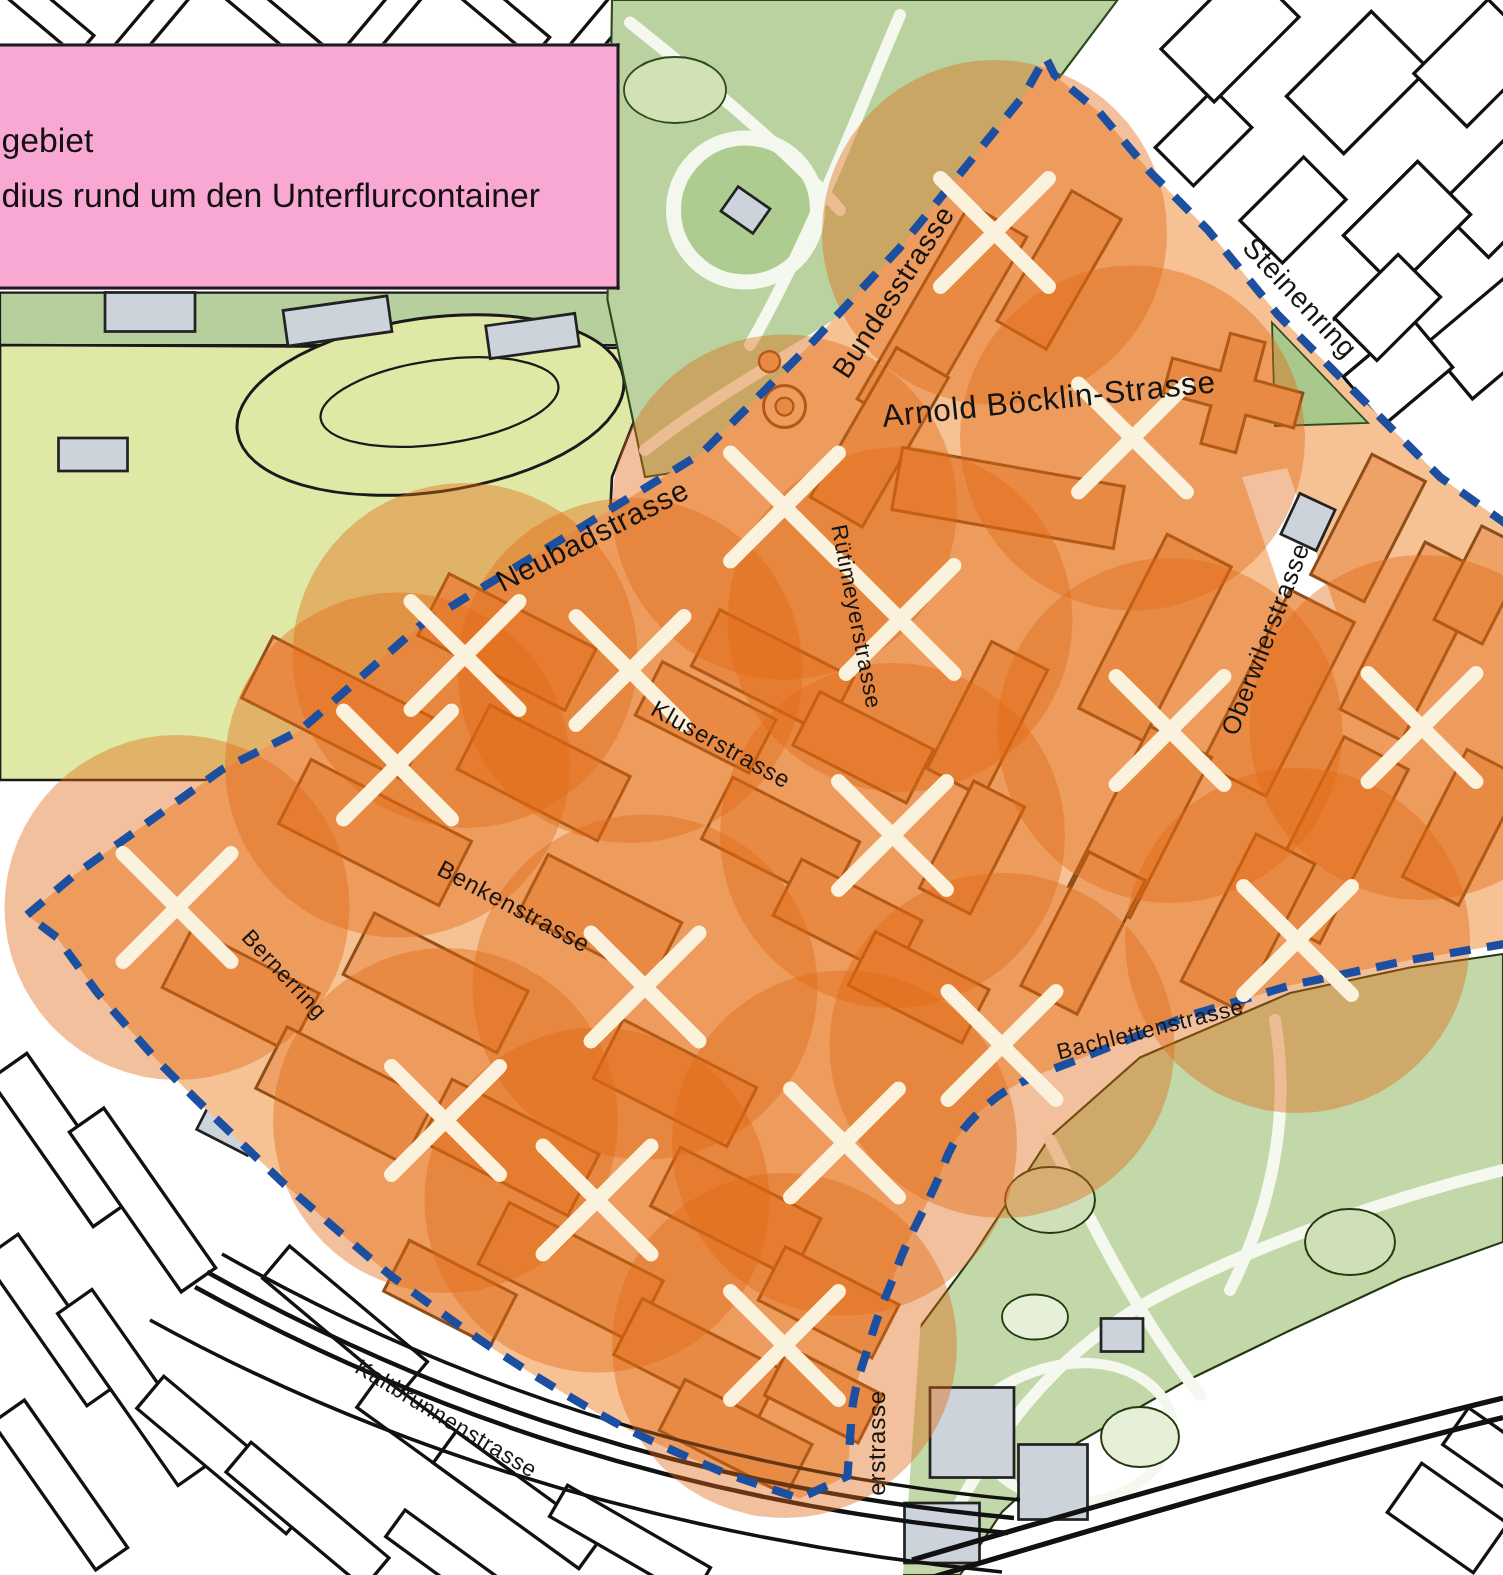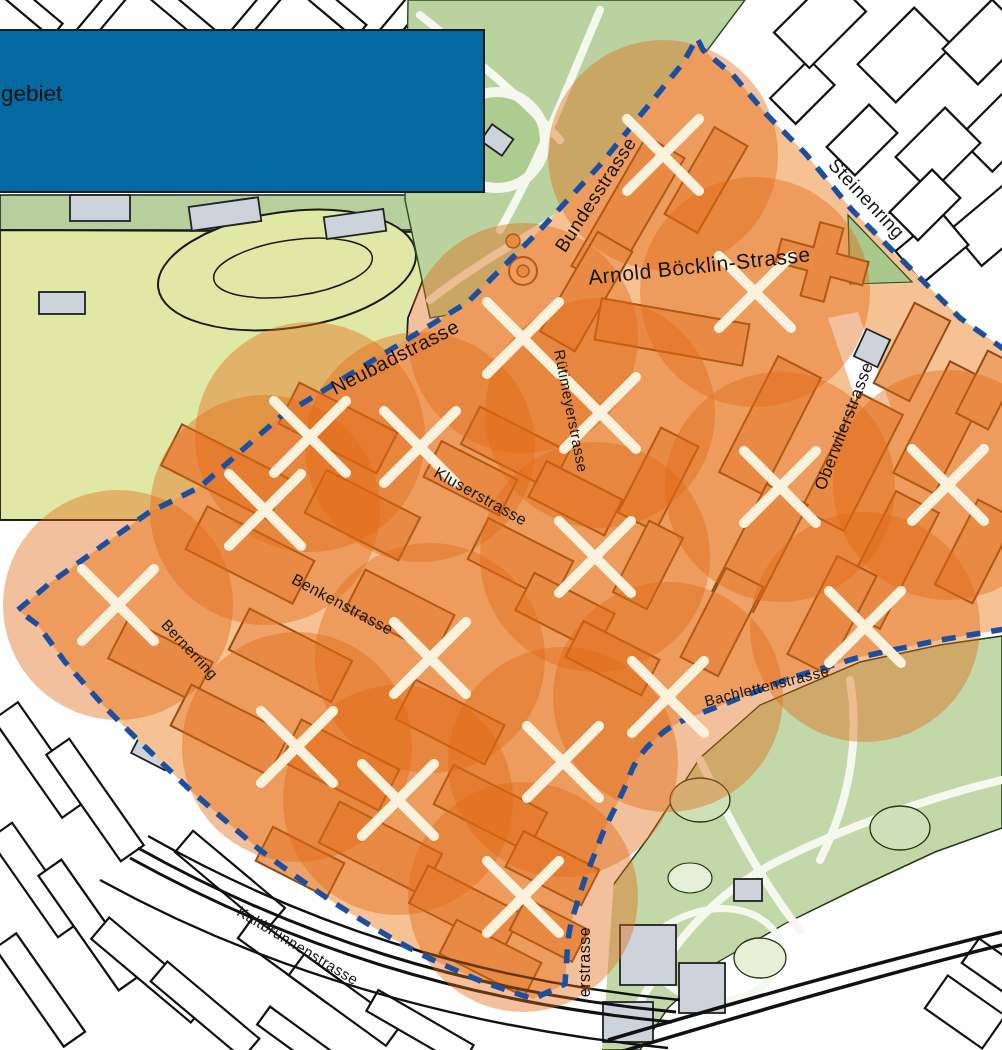--- a/index.html
+++ b/index.html
@@ -8,21 +8,21 @@
   svg{position:absolute;top:0;left:0;}
   .b-out{fill:#ffffff;stroke:#111111;stroke-width:2.2;}
   .b-gray{fill:#ccd3da;stroke:#222222;stroke-width:1.8;}
   .b-in{fill:#efa268;stroke:#8f4e17;stroke-width:2;}
   .street-label{fill:#141414;letter-spacing:.5px;}
   .radius-circle{fill-opacity:.42;}
   .ufc-marker{fill:none;stroke-width:10;stroke-linecap:round;}
   .park-path{fill:none;stroke:#f4f8ee;stroke-width:8;stroke-linecap:round;}
   .rail{fill:none;stroke:#111;stroke-width:3;}
   .casing{fill:none;stroke:#111;stroke-width:2.4;}
-  #legend{position:absolute;top:29px;left:0;width:485px;height:164px;background:#0369a1;
+  #legend{position:absolute;top:29px;left:0;width:413px;height:164px;background:#f9a8d4;
           border:2px solid #1d1d1d;border-left:none;box-sizing:border-box;}
   #legend .items{margin-top:44px;margin-left:1px;font-size:22.5px;line-height:37px;color:#111;}
 </style>
 </head>
 <body>
 
 <div id="stage">
 <svg width="1002" height="1050" viewBox="0 0 1002 1050">
 
   <g>
@@ -245,15 +245,16 @@
     <text class="street-label" font-size="15" transform="translate(186,653) rotate(47)">Bernerring</text>
     <text class="street-label" font-size="15" transform="translate(768,691) rotate(-14)">Bachlettenstrasse</text>
     <text class="street-label" font-size="15" transform="translate(295,950) rotate(31)">Kaltbrunnenstrasse</text>
     <text class="street-label" font-size="16" transform="translate(590,962) rotate(-90)">erstrasse</text>
   </g>
 </svg>
 
 <div id="legend">
   <div class="items">
     <div>gebiet</div>
+    <div>dius rund um den Unterflurcontainer</div>
   </div>
 </div>
 </div>
 
 </body></html>

